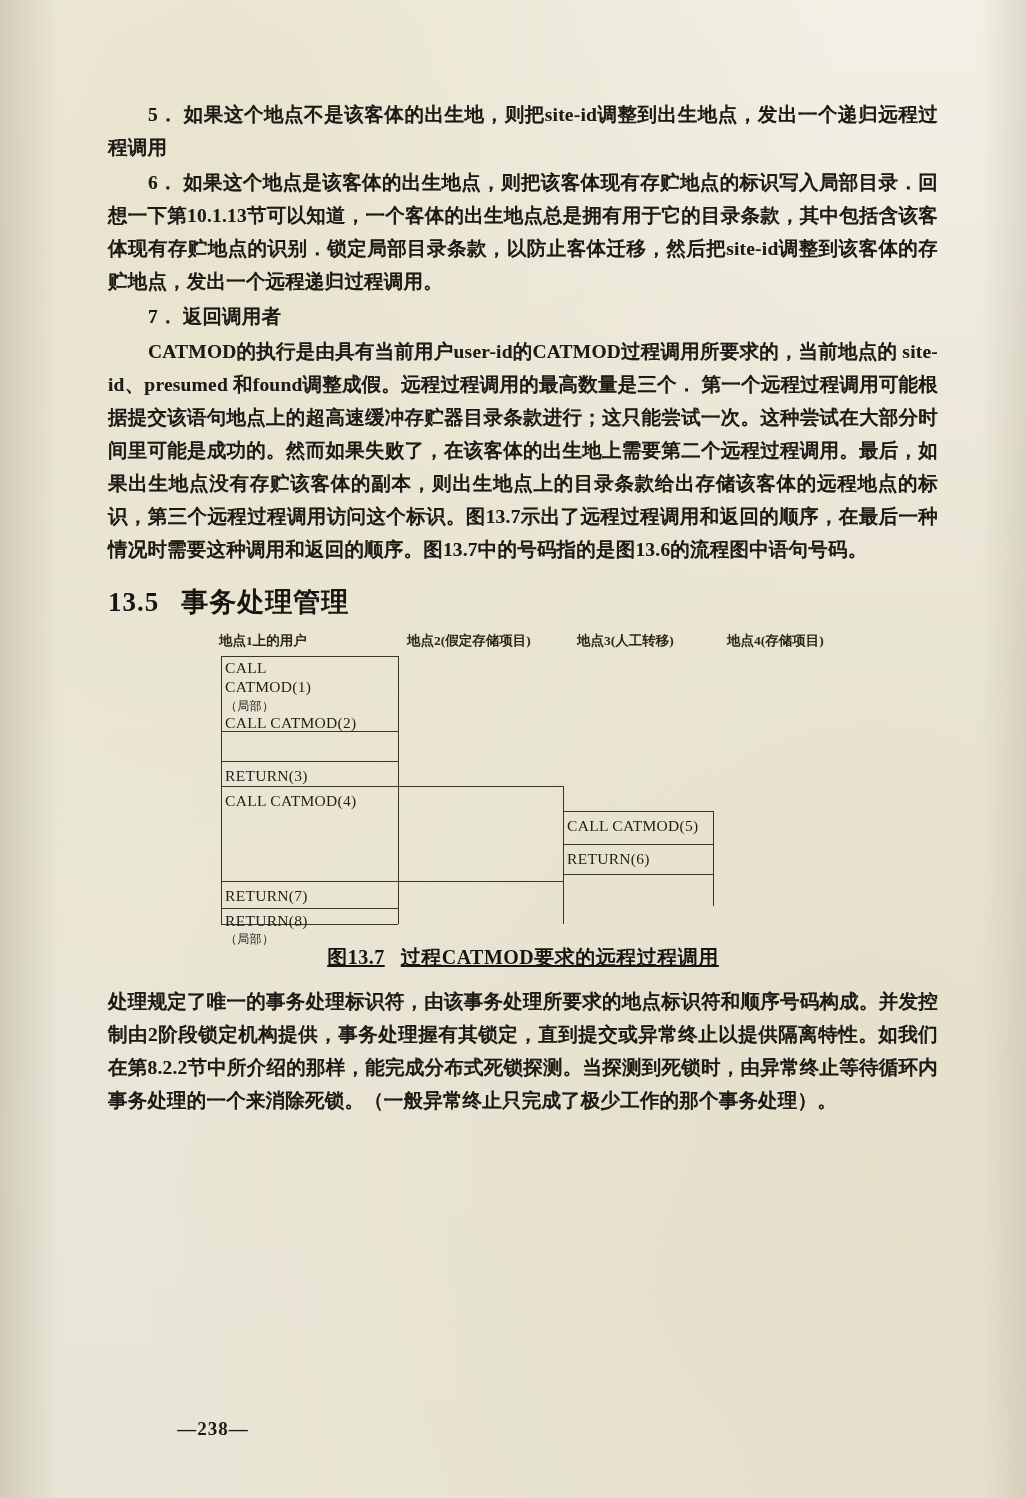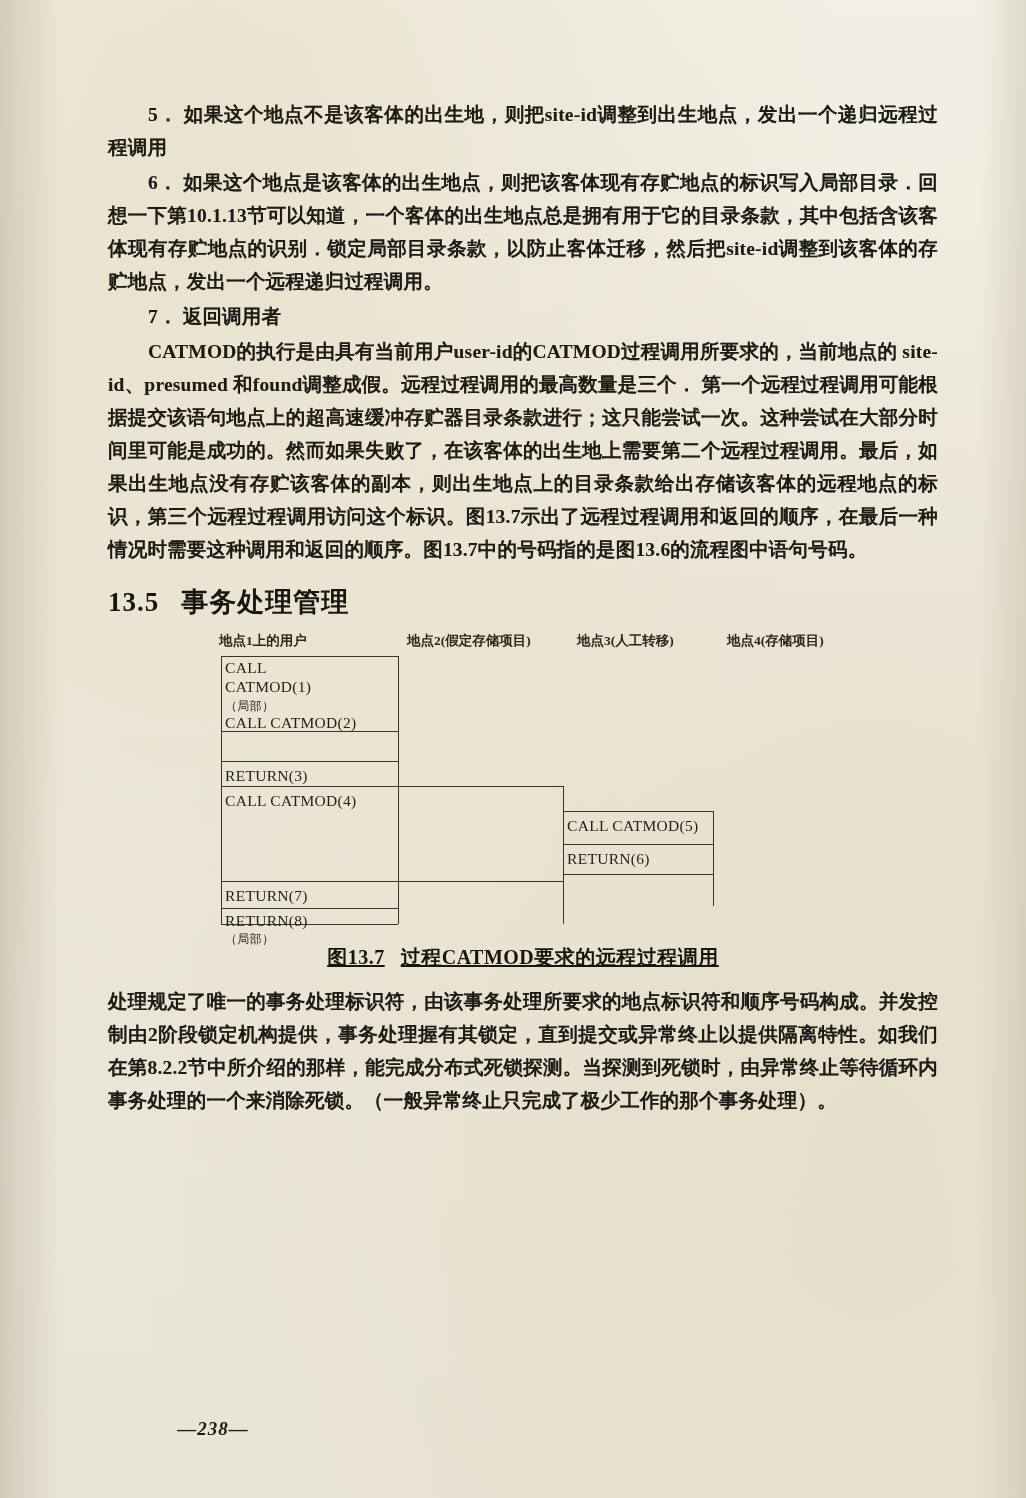--- a/index.html
+++ b/index.html
@@ -140,21 +140,20 @@
   .page-number {
     position: absolute;
     left: 0;
     right: 0;
     bottom: 58px;
     text-align: center;
     font-size: 19px;
     font-weight: 700;
     color: #1d1b15;
     letter-spacing: 1px;
-    font-style: italic;
   }
   .pn-inner {
     display: inline-block;
     margin-left: -600px;
   }
 </style>
 </head>
 <body>
 
 <div class="page">

